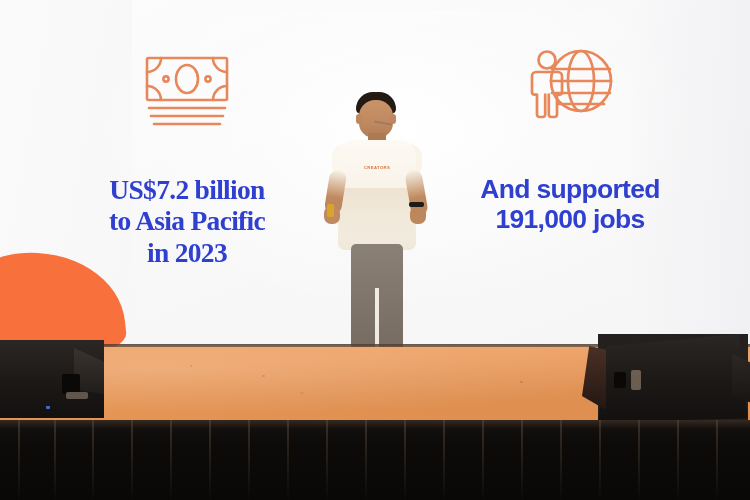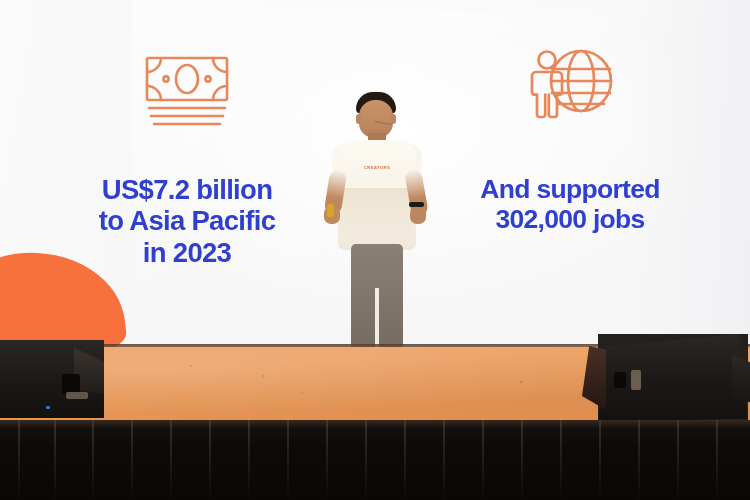--- a/index.html
+++ b/index.html
@@ -66,21 +66,21 @@
     font-weight: bold;
     letter-spacing: -0.7px;
     line-height: 1.14;
     color: #2f3fd0;
     white-space: pre-line;
   }
 
   #col-left  { left: 46px;  top: 50px; width: 282px; }
   #col-right { left: 420px; top: 42px; width: 300px; }
 
-  #headline-left  { font-size: 27.5px; margin-top: 46px; }
+  #headline-left  { font-size: 27.5px; margin-top: 46px; font-family: Liberation Serif, serif; }
   #headline-right { font-size: 26.5px; margin-top: 54px; }
 
   
   .icon-wrap {
     display: flex;
     justify-content: center;
     align-items: flex-end;
     height: 78px;
   }
 
@@ -301,21 +301,21 @@
           <path d="M34 62 H80"></path>
         </g>
         <g fill="none" stroke="#e8875a" stroke-width="2.7" stroke-linejoin="round" stroke-linecap="round">
           <circle cx="23" cy="18" r="8.5"></circle>
           <path d="M23 30 h-11 a4 4 0 0 0 -4 4 v16 a2.6 2.6 0 0 0 2.6 2.6 h2.4 v20 a2.4 2.4 0 0 0 2.4 2.4 h3.4 a2.4 2.4 0 0 0 2.4 -2.4 v-20"></path>
           <path d="M23 30 h11 a4 4 0 0 1 4 4 v16 a2.6 2.6 0 0 1 -2.6 2.6 h-2.4 v20 a2.4 2.4 0 0 1 -2.4 2.4 h-3.4 a2.4 2.4 0 0 1 -2.4 -2.4 v-20"></path>
         </g>
       </svg>
     </div>
     <div class="slide-headline" id="headline-right">And supported
-302,000 jobs</div>
+191,000 jobs</div>
   </div>
 
   <div id="person">
     <div class="p-part p-hair"></div>
     <div class="p-part p-face"></div>
     <div class="p-part p-ear-l"></div>
     <div class="p-part p-ear-r"></div>
     <div class="p-part p-mic"></div>
     <div class="p-part p-neck"></div>
 

